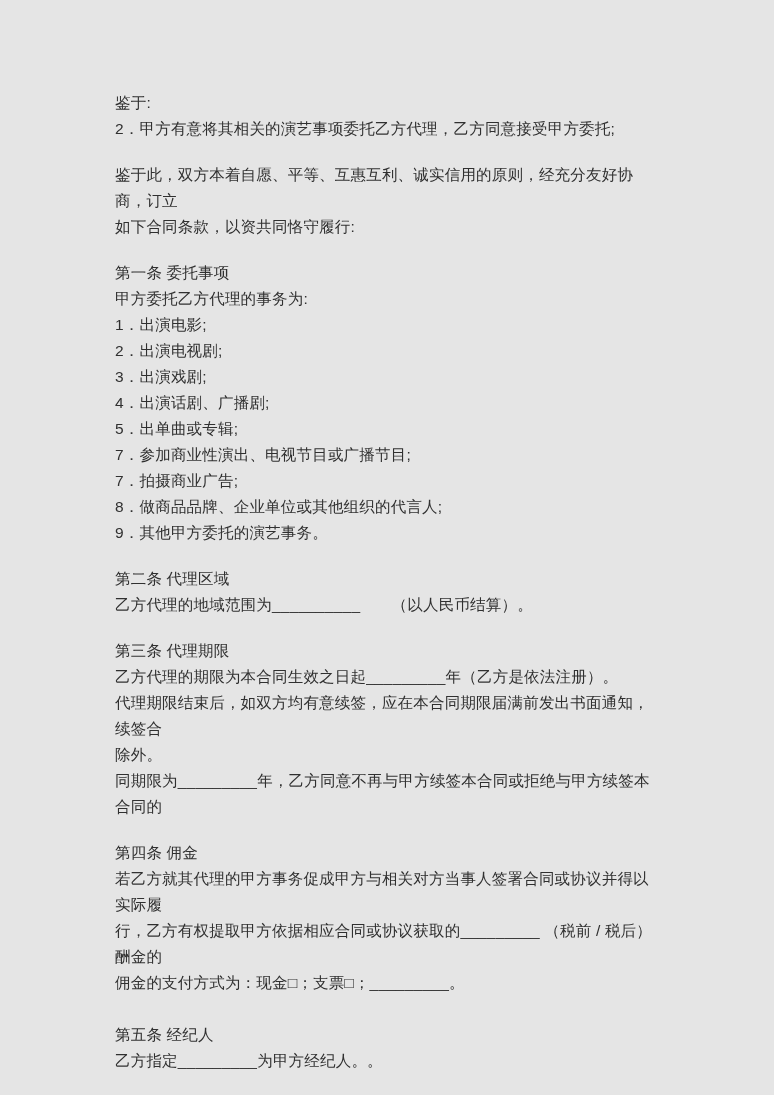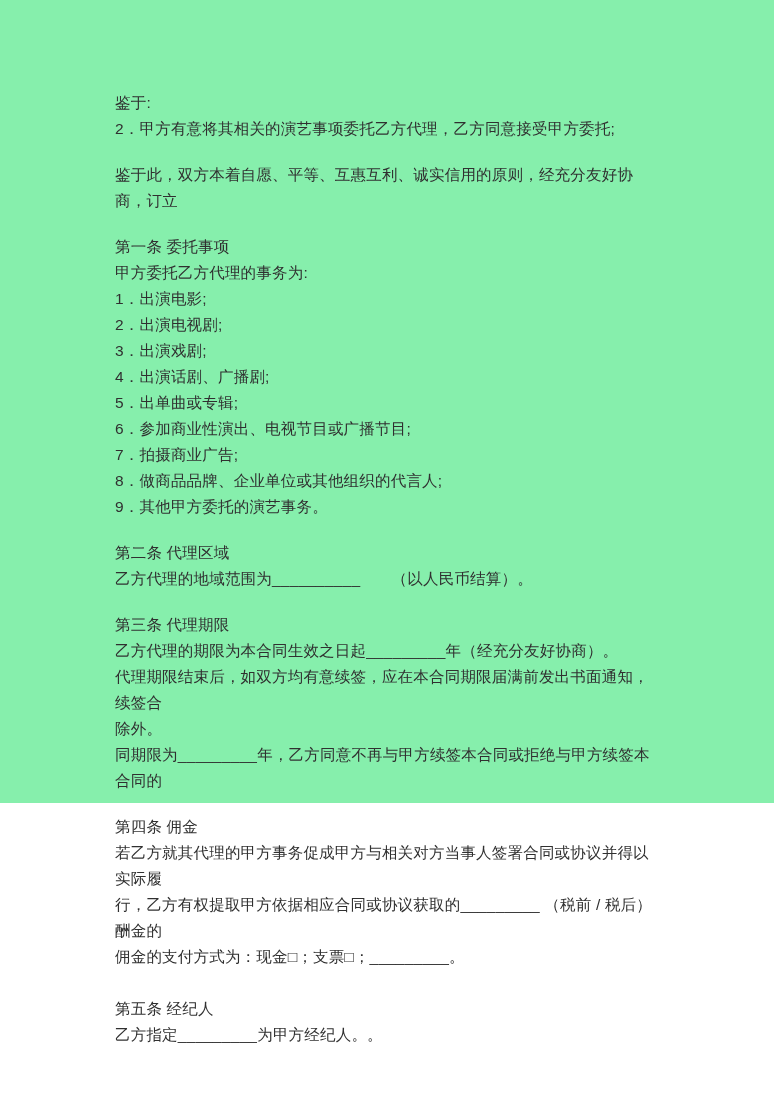--- a/index.html
+++ b/index.html
@@ -9,22 +9,22 @@
   body {
     width: 774px;
     height: 1095px;
     background: #ffffff;
     overflow: hidden;
     font-family: "Liberation Sans", "DejaVu Sans", sans-serif;
   }
   .page {
     position: relative;
     width: 774px;
-    height: 803px;
-    background: #86efac;
+    height: 1095px;
+    background: #e5e5e5;
     box-sizing: border-box;
     padding: 90px 118px 0 115px;
   }
   .doc-body {
     width: 545px;
     color: #303030;
     font-size: 15.5px;
     line-height: 26px;
   }
   .block {
@@ -45,41 +45,42 @@
 <body>
 
 <div class="page">
   <div class="doc-body" style="color: rgb(48, 48, 48);">
       <div class="block">
         <div class="line">鉴于:</div>
         <div class="line">2．甲方有意将其相关的演艺事项委托乙方代理，乙方同意接受甲方委托;</div>
       </div>
       <div class="block">
         <div class="line">鉴于此，双方本着自愿、平等、互惠互利、诚实信用的原则，经充分友好协商，订立</div>
+        <div class="line">如下合同条款，以资共同恪守履行:</div>
       </div>
       <div class="block">
         <div class="line">第一条 委托事项</div>
         <div class="line">甲方委托乙方代理的事务为:</div>
         <div class="line">1．出演电影;</div>
         <div class="line">2．出演电视剧;</div>
         <div class="line">3．出演戏剧;</div>
         <div class="line">4．出演话剧、广播剧;</div>
         <div class="line">5．出单曲或专辑;</div>
-        <div class="line">6．参加商业性演出、电视节目或广播节目;</div>
+        <div class="line">7．参加商业性演出、电视节目或广播节目;</div>
         <div class="line">7．拍摄商业广告;</div>
         <div class="line">8．做商品品牌、企业单位或其他组织的代言人;</div>
         <div class="line">9．其他甲方委托的演艺事务。</div>
       </div>
       <div class="block">
         <div class="line">第二条 代理区域</div>
         <div class="line">乙方代理的地域范围为__________　　（以人民币结算）。</div>
       </div>
       <div class="block">
         <div class="line">第三条 代理期限</div>
-        <div class="line">乙方代理的期限为本合同生效之日起_________年（经充分友好协商）。</div>
+        <div class="line">乙方代理的期限为本合同生效之日起_________年（乙方是依法注册）。</div>
         <div class="line">代理期限结束后，如双方均有意续签，应在本合同期限届满前发出书面通知，续签合</div>
         <div class="line">除外。</div>
         <div class="line">同期限为_________年，乙方同意不再与甲方续签本合同或拒绝与甲方续签本合同的</div>
       </div>
       <div class="block">
         <div class="line">第四条 佣金</div>
         <div class="line">若乙方就其代理的甲方事务促成甲方与相关对方当事人签署合同或协议并得以实际履</div>
         <div class="line">行，乙方有权提取甲方依据相应合同或协议获取的_________ （税前 / 税后）酬金的</div>
         <div class="line">佣金的支付方式为：现金□；支票□；_________。</div>
       </div>

